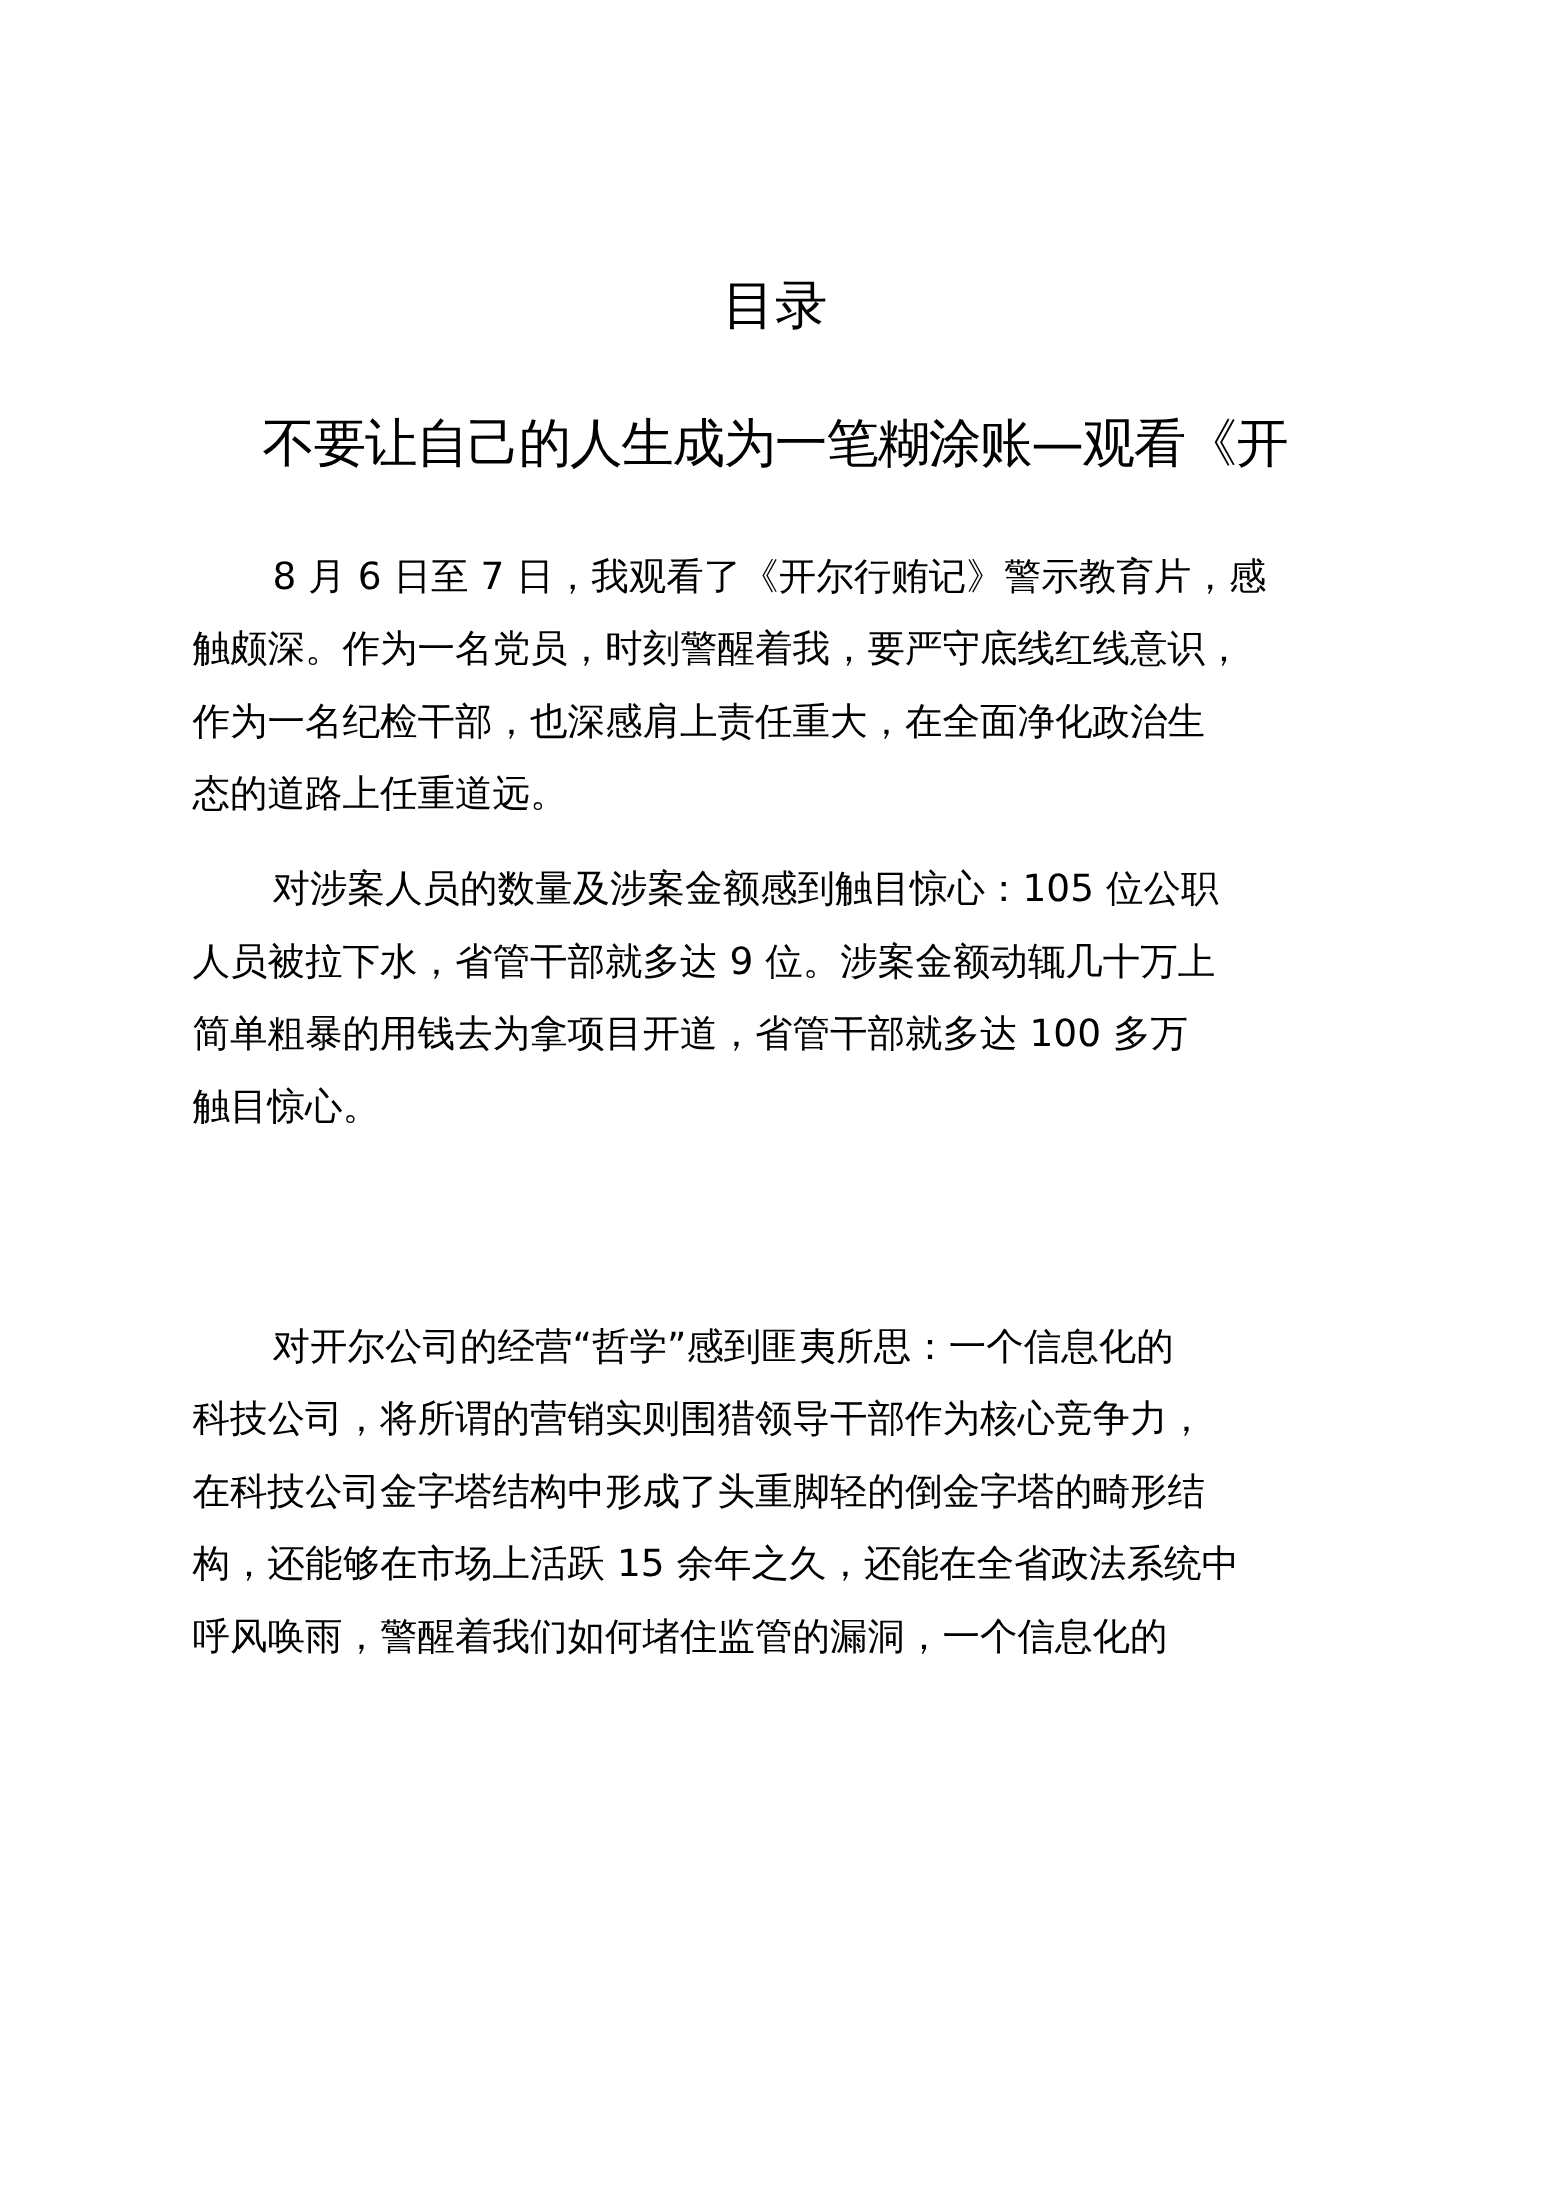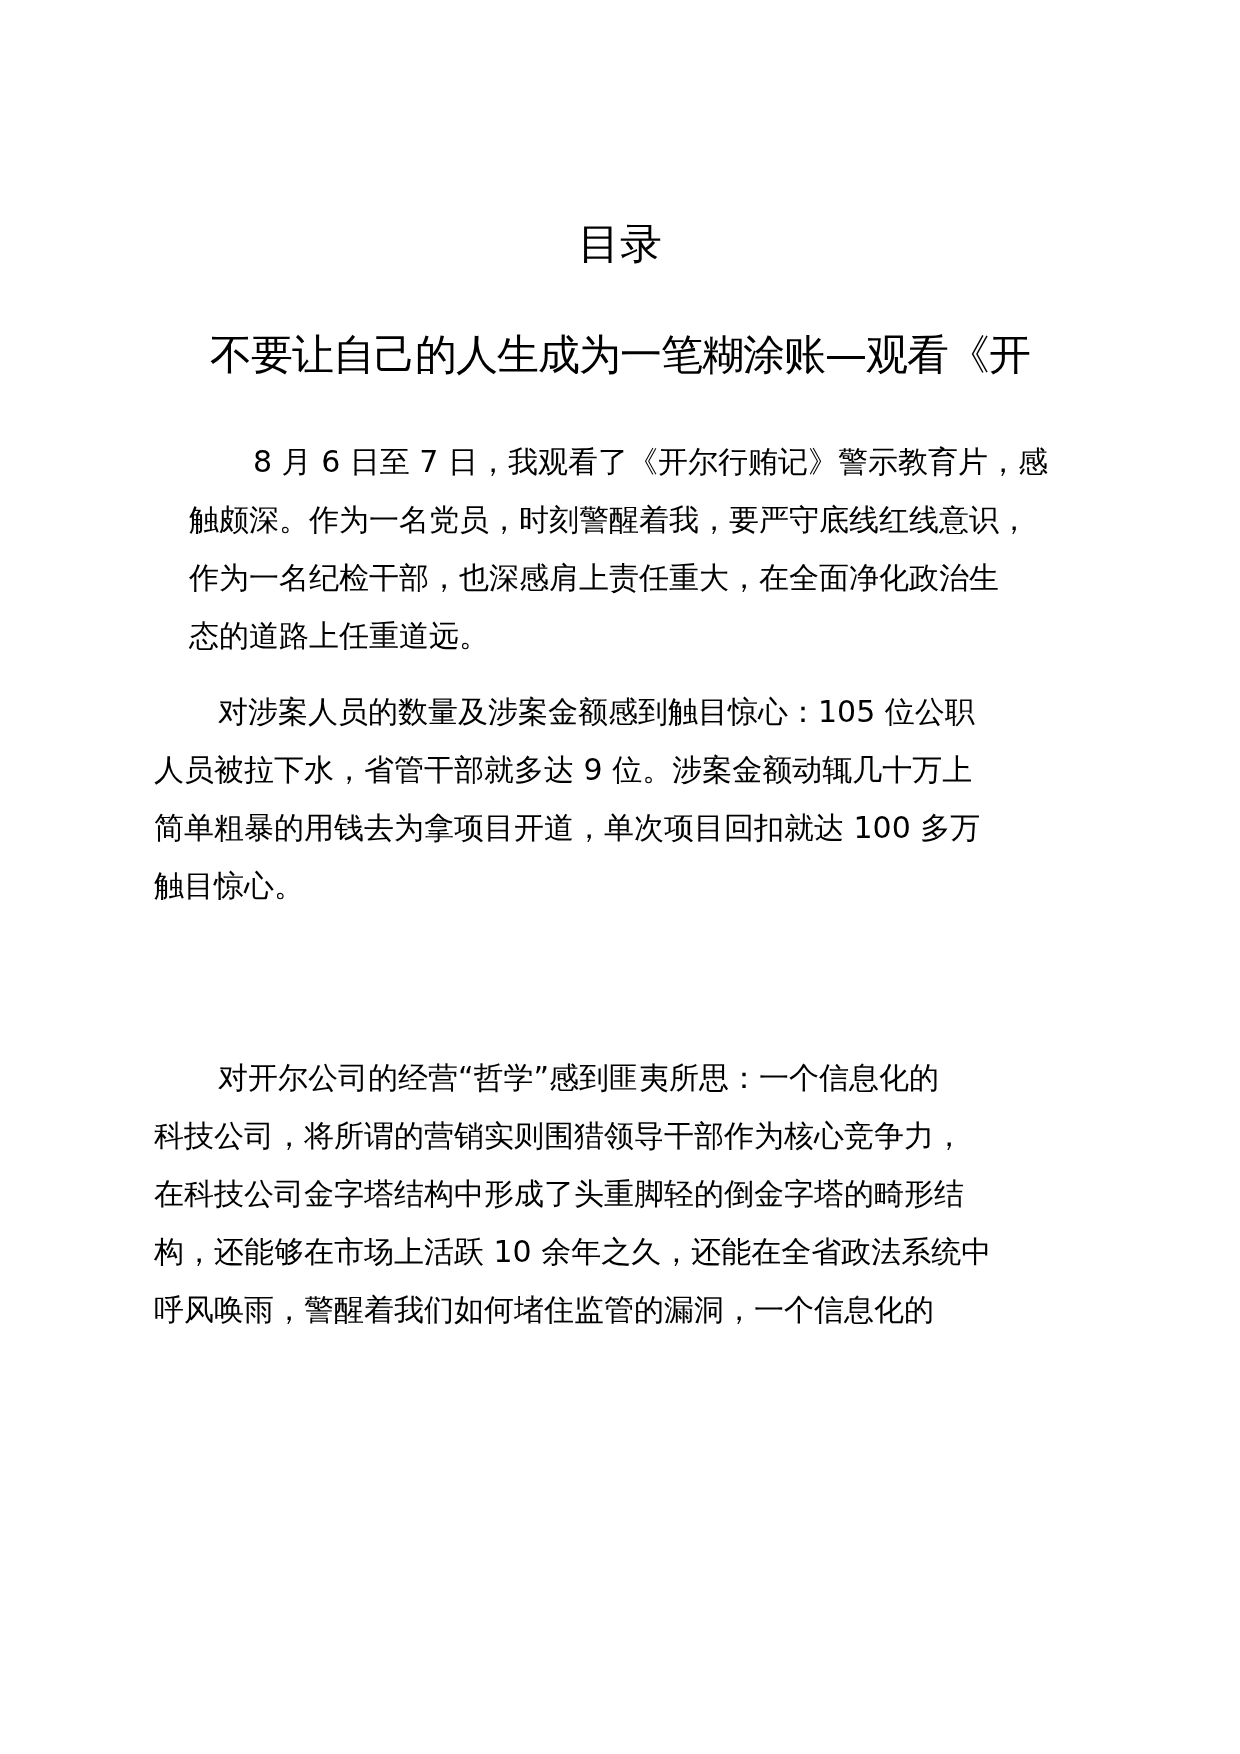--- a/index.html
+++ b/index.html
@@ -79,36 +79,36 @@
 <div class="page">
 
   <h2 class="toc-heading">目录</h2>
 
   <h1 class="doc-title">
     <span class="title-line">不要让自己的人生成为一笔糊涂账—观看《开</span>
   </h1>
 
   <div class="body-text">
 
-    <p class="para" style="top: 433px; margin-left: 35px;">
+    <p class="para" style="top: 433px;">
       <span class="line first">8 月 6 日至 7 日，我观看了《开尔行贿记》警示教育片，感</span>
       <span class="line">触颇深。作为一名党员，时刻警醒着我，要严守底线红线意识，</span>
       <span class="line">作为一名纪检干部，也深感肩上责任重大，在全面净化政治生</span>
       <span class="line">态的道路上任重道远。</span>
     </p>
 
     <p class="para" style="top: 683px;">
       <span class="line first">对涉案人员的数量及涉案金额感到触目惊心：105 位公职</span>
       <span class="line">人员被拉下水，省管干部就多达 9 位。涉案金额动辄几十万上</span>
-      <span class="line">简单粗暴的用钱去为拿项目开道，单次项目回扣就达 100 多万</span>
+      <span class="line">简单粗暴的用钱去为拿项目开道，省管干部就多达 100 多万</span>
       <span class="line">触目惊心。</span>
     </p>
 
     <p class="para" style="top: 1049px;">
       <span class="line first">对开尔公司的经营“哲学”感到匪夷所思：一个信息化的</span>
       <span class="line">科技公司，将所谓的营销实则围猎领导干部作为核心竞争力，</span>
       <span class="line">在科技公司金字塔结构中形成了头重脚轻的倒金字塔的畸形结</span>
-      <span class="line">构，还能够在市场上活跃 10 余年之久，还能在全省政法系统中</span>
+      <span class="line">构，还能够在市场上活跃 15 余年之久，还能在全省政法系统中</span>
       <span class="line">呼风唤雨，警醒着我们如何堵住监管的漏洞，一个信息化的</span>
     </p>
 
   </div>
 </div>
 
 </body></html>

